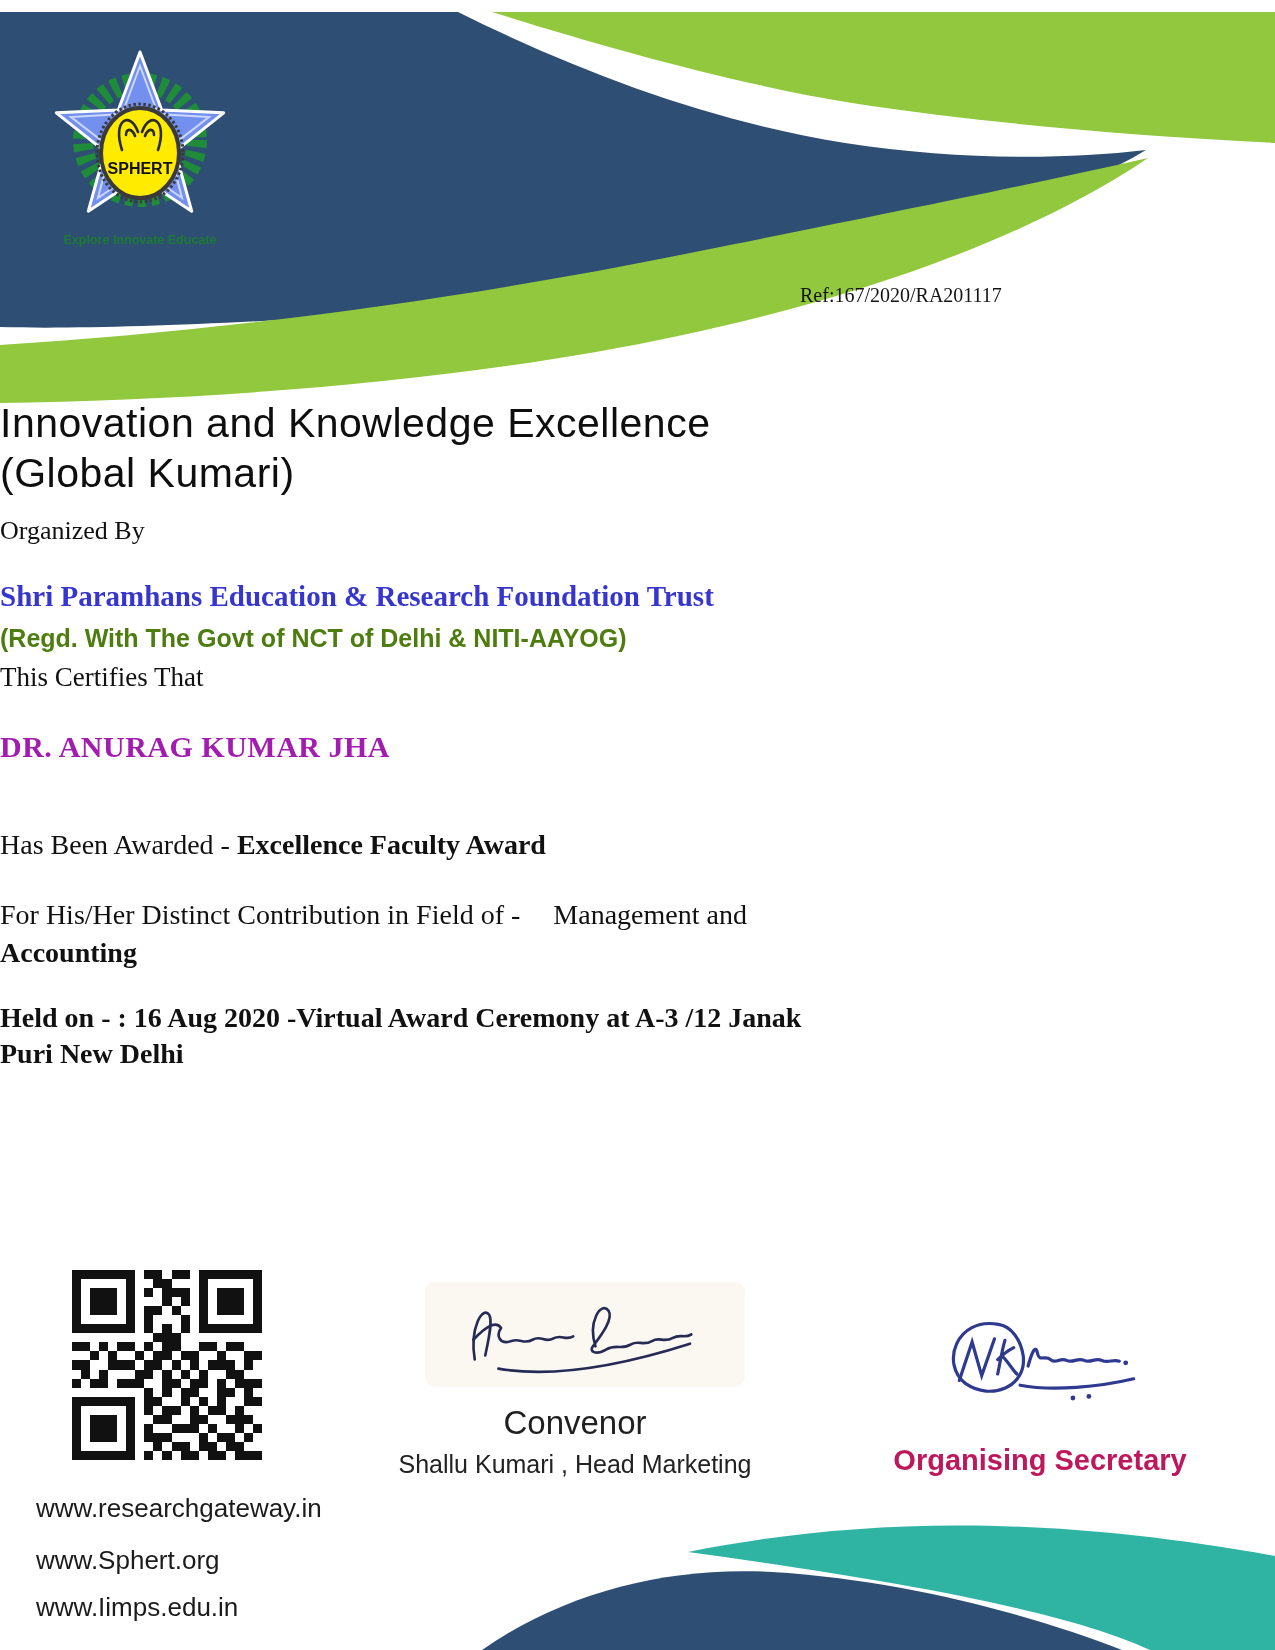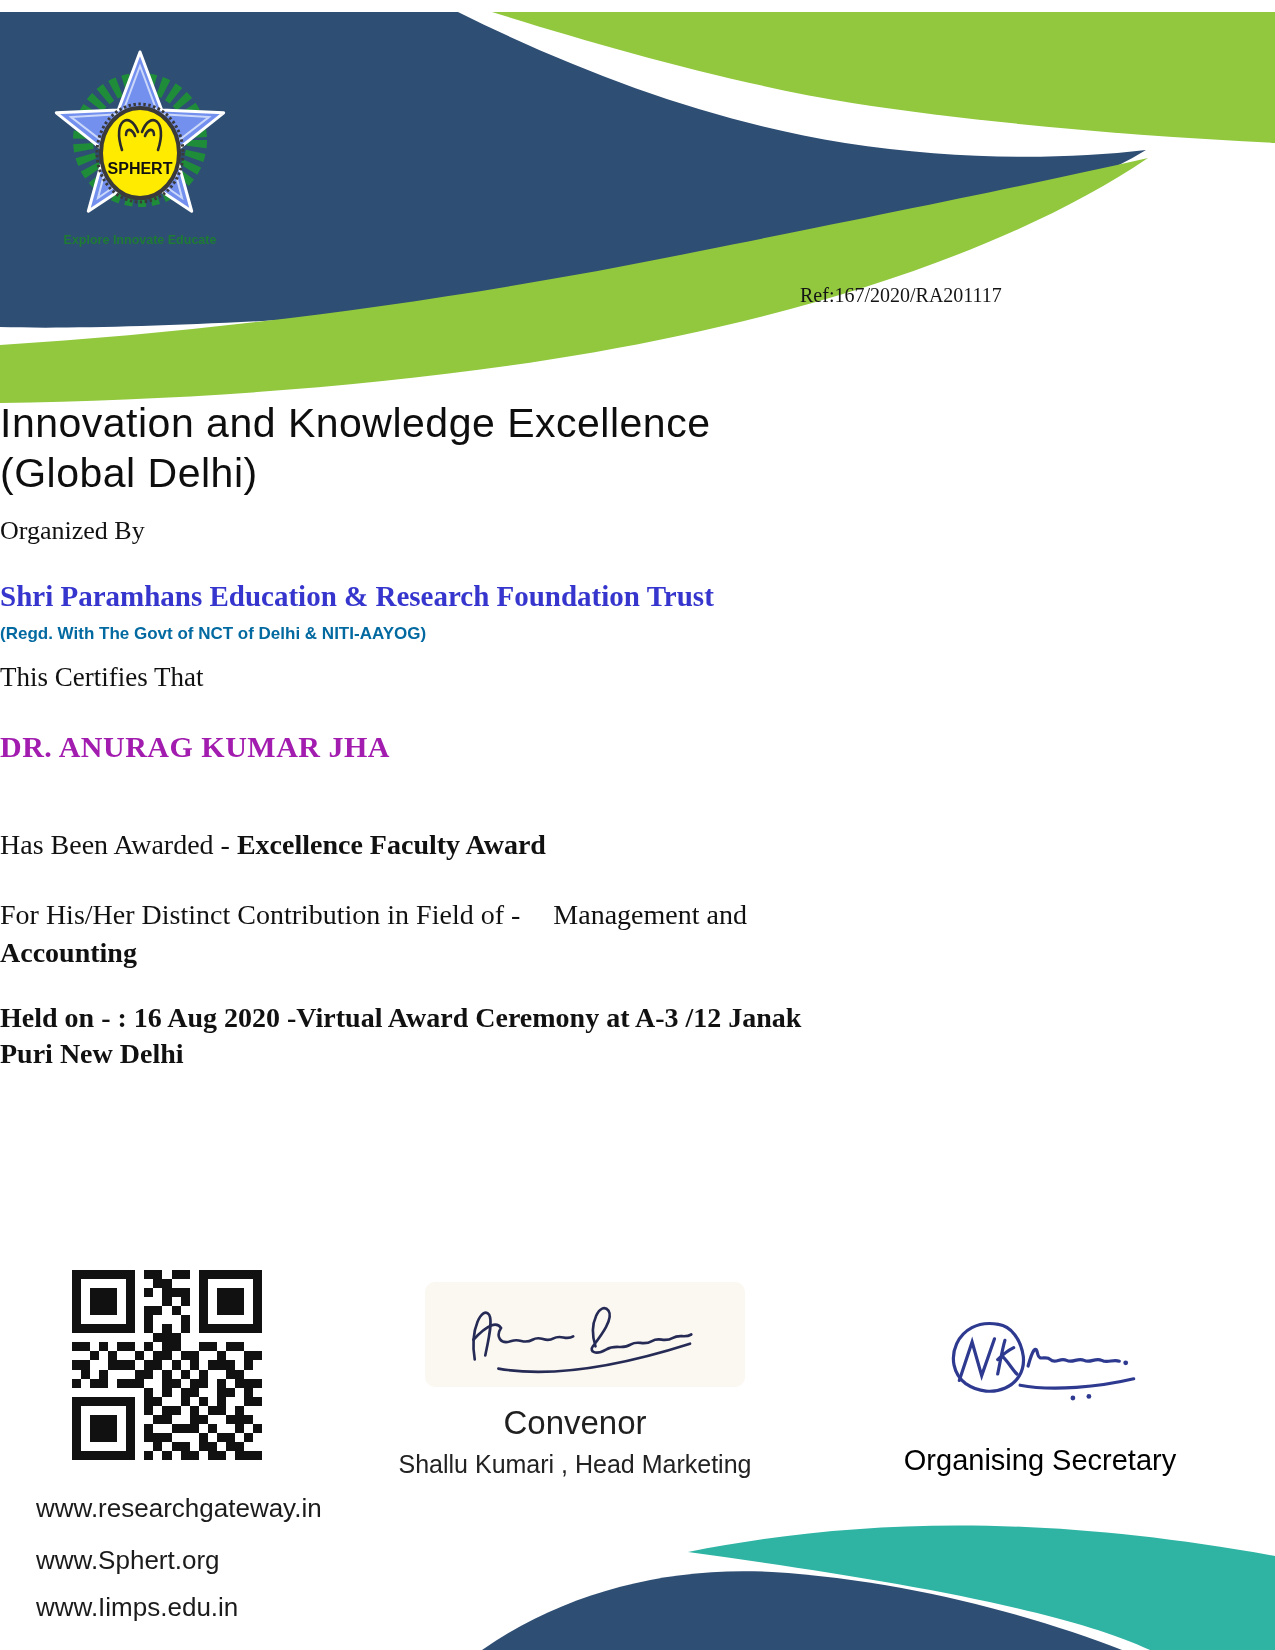--- a/index.html
+++ b/index.html
@@ -8,41 +8,41 @@
   .abs{position:absolute;}
   .center-col{left:0;width:1235px;}
   svg{display:block;}
 
   .ref{top:284px;left:800px;width:280px;font-size:20px;color:#141414;}
 
   .title{top:398px;font-size:41px;line-height:1.22;font-family:"Liberation Sans",sans-serif;
          color:#0e0e0e;letter-spacing:0.5px;}
   .organized{top:516px;font-size:26px;}
   .orgname{top:580px;font-size:29px;font-weight:bold;color:#3636CE;}
-  .regd{top:624px;font-size:17px;font-weight:bold;font-family:"Liberation Sans",sans-serif;color:#0369a1;}
+  .regd{top:624px;font-size:25px;font-weight:bold;font-family:"Liberation Sans",sans-serif;color:#4d7c0f;}
   .certifies{top:662px;font-size:27px;}
   .recipient{top:730px;font-size:30px;font-weight:bold;color:#a21caf;letter-spacing:0.5px;}
   .awarded{top:808px;font-size:28px;margin-top:21px;}
   .awarded b{font-weight:bold;}
   .contribution{top:896px;font-size:28px;line-height:1.35;}
   .contribution .field1{font-weight:normal;margin-left:26px;}
   .contribution .field2{font-weight:bold;}
   .held{top:1000px;font-size:28px;font-weight:bold;line-height:1.3;}
 
   .qr{top:1270px;left:72px;width:190px;height:190px;}
   .sig-patch{background:#fbf7f1;border-radius:10px;}
 
   .sig-left-wrap{top:1282px;left:425px;width:320px;height:105px;}
   .sig-right-wrap{top:1302px;left:905px;width:275px;height:112px;}
   .convenor{top:1404px;left:365px;width:420px;text-align:center;font-size:33px;
             font-family:"Liberation Sans",sans-serif;color:#1f1f1f;}
   .shallu{top:1450px;left:345px;width:460px;text-align:center;font-size:25px;
           font-family:"Liberation Sans",sans-serif;color:#222;}
   .orgsec{top:1444px;left:880px;width:320px;text-align:center;font-size:29px;
-          font-family:"Liberation Sans",sans-serif;color:#000000;}
+          font-family:"Liberation Sans",sans-serif;color:#be185d;font-weight:bold;}
 
   .urls{left:36px;font-family:"Liberation Sans",sans-serif;color:#1b1b1b;font-size:26px;}
   .url0{top:1493px;}
   .url1{top:1545px;}
   .url2{top:1592px;}
 
   .logo-tagline{top:233px;left:40px;width:200px;text-align:center;
                 font-family:"Liberation Sans",sans-serif;font-size:12.5px;font-weight:bold;color:#1E7B33;}
 </style>
 </head>
@@ -66,21 +66,21 @@
     <ellipse cx="100" cy="113" rx="39" ry="45" fill="#FFEB00" stroke="#3A3A3A" stroke-width="4"></ellipse>
     <path d="M82,110 C72,80 90,70 98,92 M102,92 C110,70 128,80 118,110 M95,96 C92,88 86,88 86,95 M105,96 C108,88 114,88 114,95" fill="none" stroke="#2a2a2a" stroke-width="2.6" stroke-linecap="round"></path>
     <text x="100" y="134" text-anchor="middle" font-family="Liberation Sans, sans-serif" font-size="16" font-weight="bold" fill="#111">SPHERT</text>
   </svg>
   <div class="abs logo-tagline">Explore Innovate Educate</div>
 
   <div class="abs ref">Ref:167/2020/RA201117</div>
 
   <div class="abs center-col title">
     <div>Innovation and Knowledge Excellence</div>
-    <div>(Global Delhi)</div>
+    <div>(Global Kumari)</div>
   </div>
 
   <div class="abs center-col organized">Organized By</div>
 
   <div class="abs center-col orgname">Shri Paramhans Education &amp; Research Foundation Trust</div>
 
   <div class="abs center-col regd">(Regd. With The Govt of NCT of Delhi &amp; NITI-AAYOG)</div>
 
   <div class="abs center-col certifies">This Certifies That</div>
 

